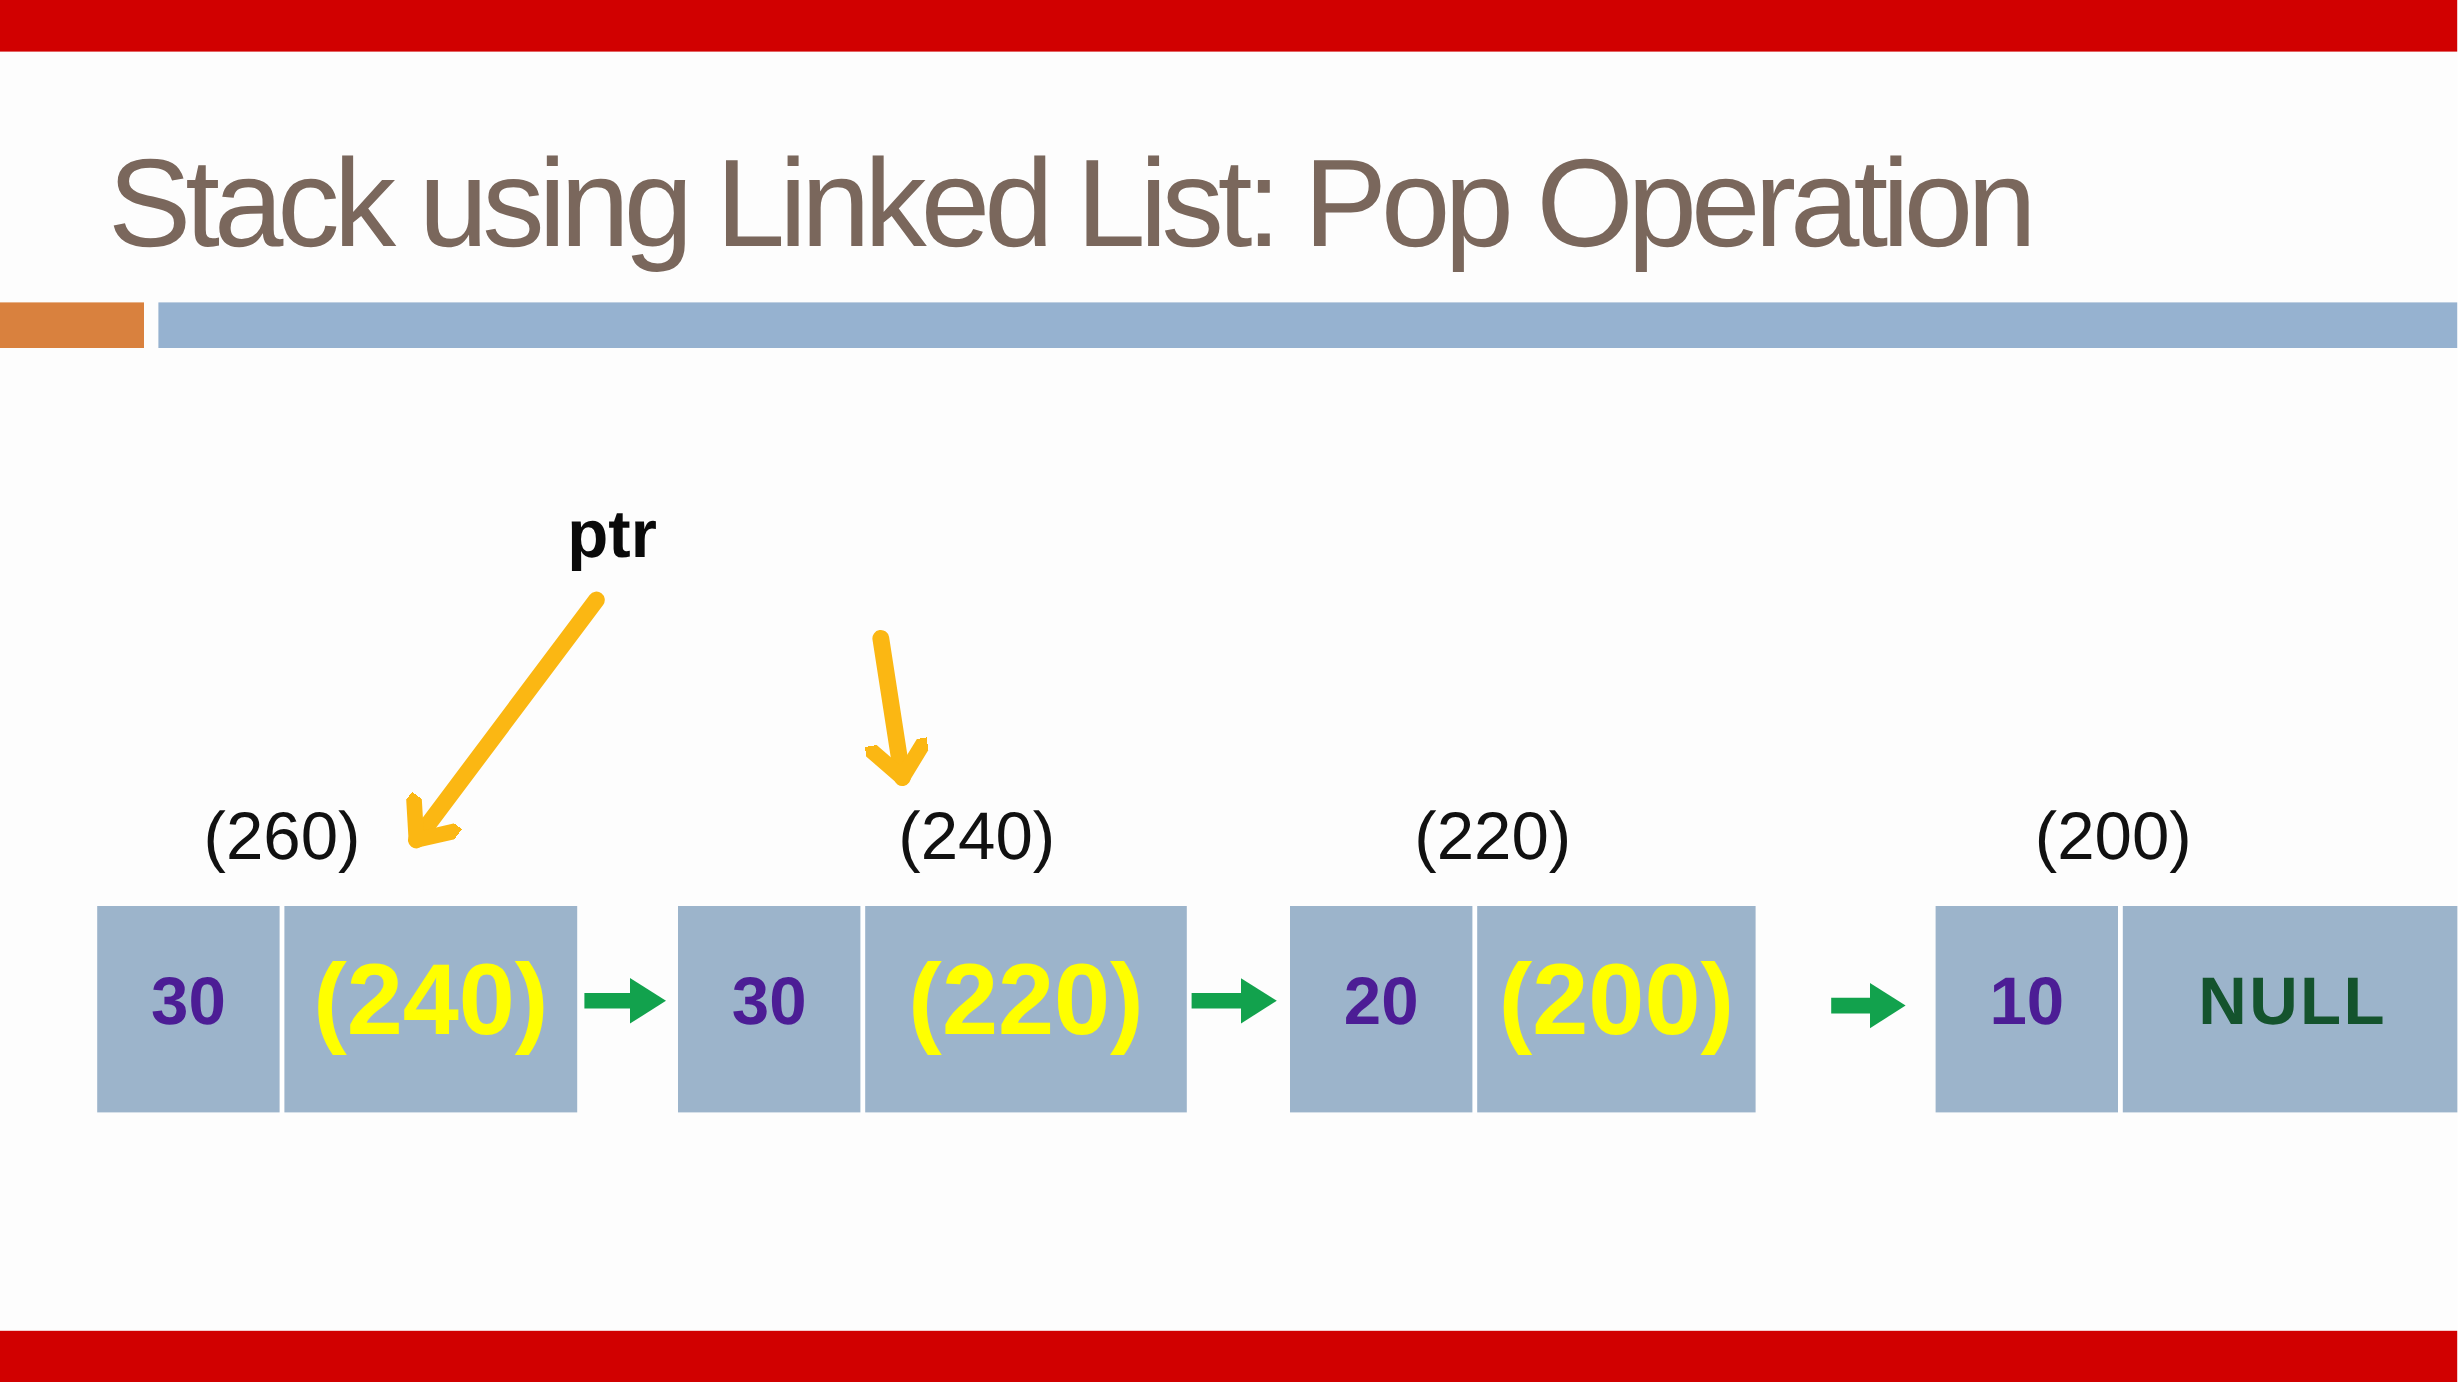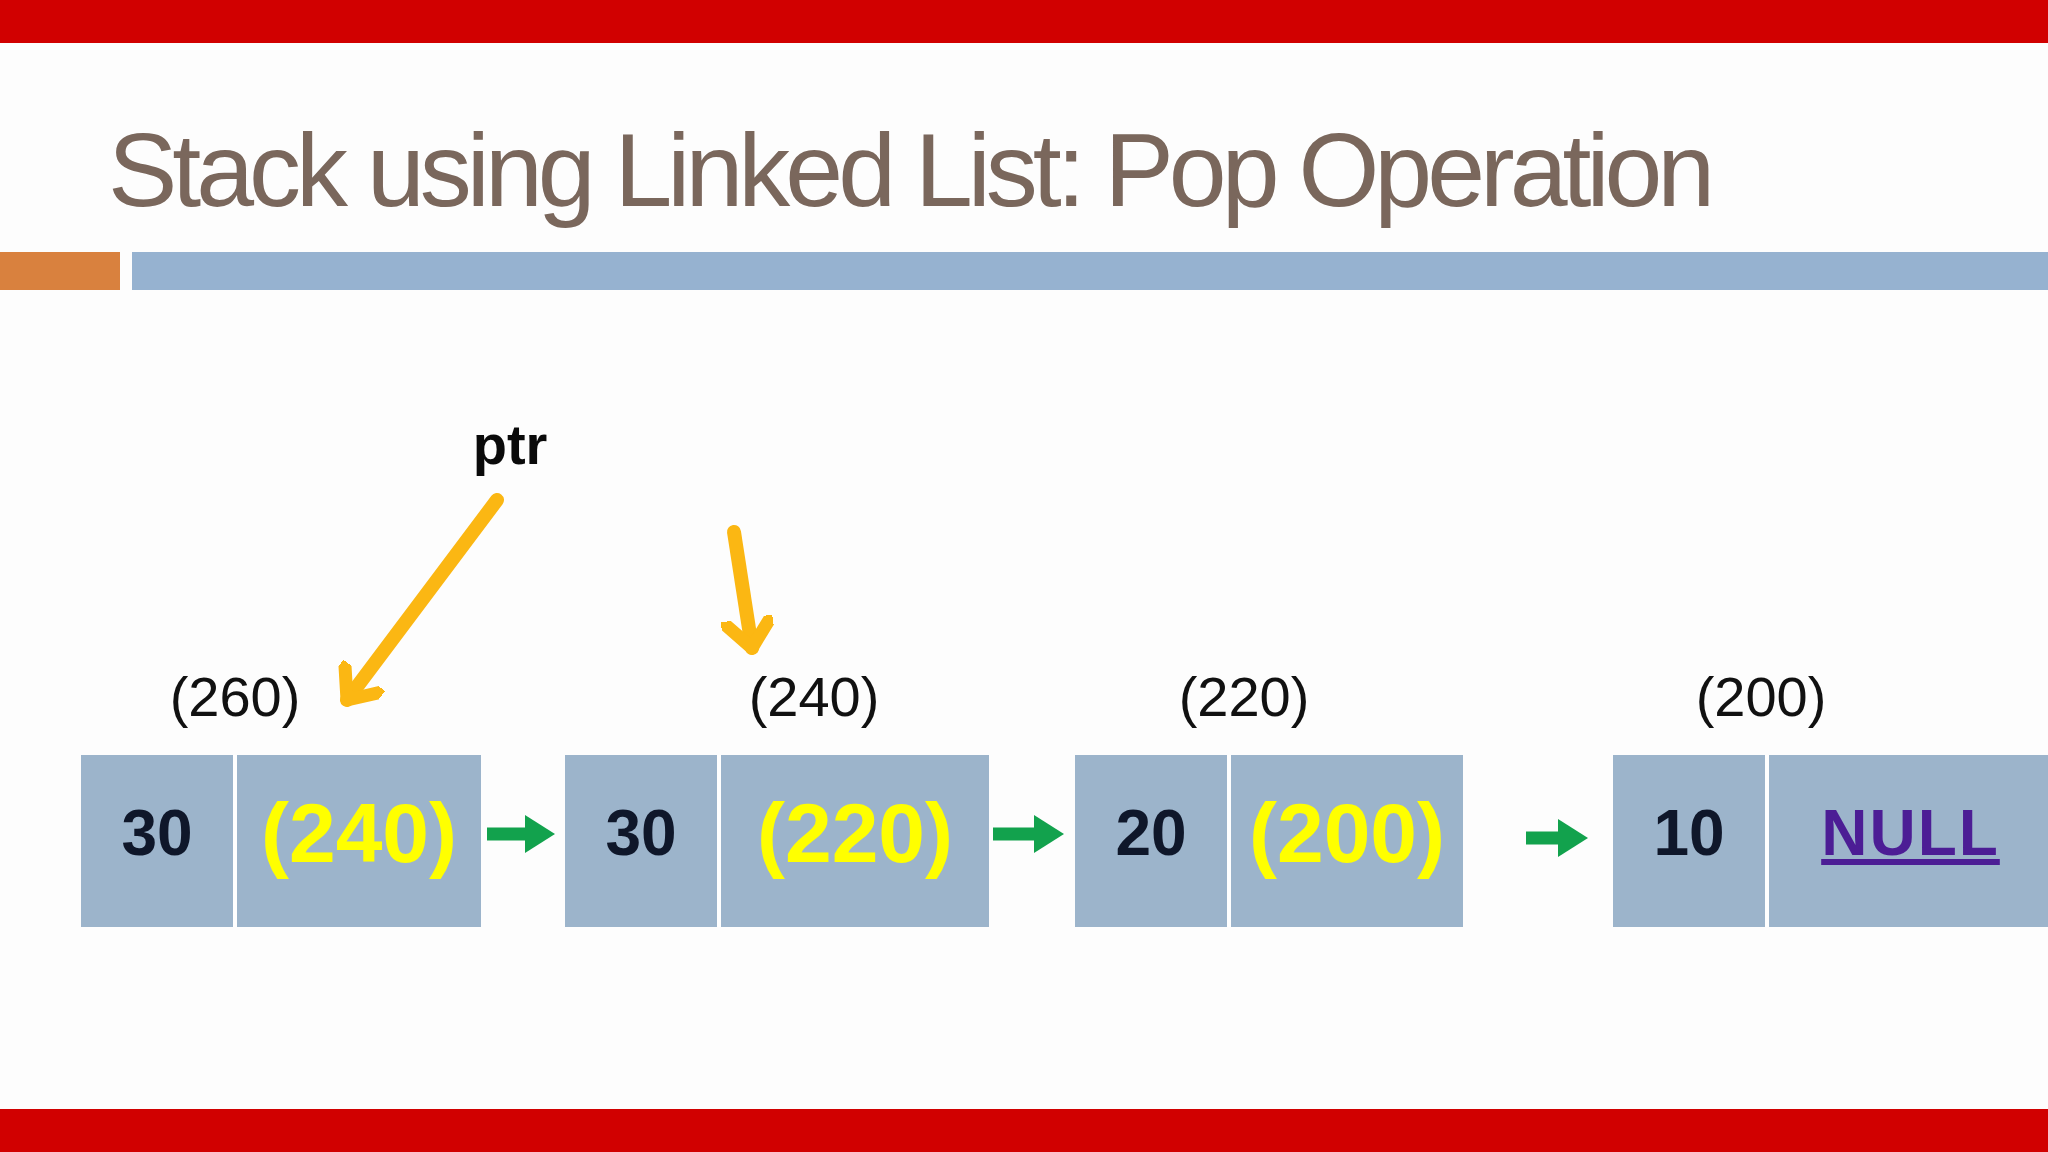--- a/index.html
+++ b/index.html
@@ -4,21 +4,21 @@
 <style>
   html,body{margin:0;padding:0;background:#ffffff;}
   #slide{
     position:relative;width:2048px;height:1152px;background:#fdfdfd;
     overflow:hidden;font-family:"Liberation Sans", sans-serif;
   }
   .red-band{position:absolute;left:0;width:2048px;height:43px;background:#d10000;}
   #red-band-top{top:0;}
   #red-band-bottom{top:1109px;}
   #slide-title{
-    position:absolute;left:108px;top:118px;width:1900px;
+    position:absolute;left:90px;top:118px;width:1900px;
     font-size:104px;line-height:1.0;letter-spacing:-5px;
     color:#7a675c;white-space:nowrap;
   }
   #accent-orange{position:absolute;left:0;top:252px;width:120px;height:38px;background:#d9813e;}
   #accent-blue{position:absolute;left:132px;top:252px;width:1916px;height:38px;background:#96b2d0;}
   .ptr-label{
     position:absolute;width:200px;text-align:center;
     font-size:56px;font-weight:bold;color:#0a0a0a;
   }
   #ptr-label{left:410px;top:412px;}
@@ -36,23 +36,23 @@
     background:#ffffff;
   }
   #node-0{left:81px;width:400px;}
   #node-1{left:565px;width:424px;}
   #node-2{left:1075px;width:388px;}
   #node-3{left:1601px;width:439px;margin-left:12px;}
   .cell{background:#9cb4cb;display:flex;align-items:center;justify-content:center;}
   .cell-data{width:152px;margin-right:4px;}
   .cell-next{flex:1;}
   .cell span{transform:translateY(-8px);white-space:nowrap;}
-  .data-text{font-size:64px;font-weight:bold;color:#0f172a;}
+  .data-text{font-size:56px;font-weight:bold;color:#4c1d95;}
   .next-text{font-size:84px;font-weight:bold;color:#ffff00;}
-  .null-text{font-size:64px;font-weight:bold;color:#4c1d95;letter-spacing:2px;text-decoration:underline;}
+  .null-text{font-size:56px;font-weight:bold;color:#14532d;letter-spacing:2px;}
   #arrow-layer{position:absolute;left:0;top:0;width:2048px;height:1152px;pointer-events:none;}
 </style>
 </head>
 <body>
 
 <div id="slide">
 
   <div class="red-band" id="red-band-top"></div>
   <div class="red-band" id="red-band-bottom"></div>
 

